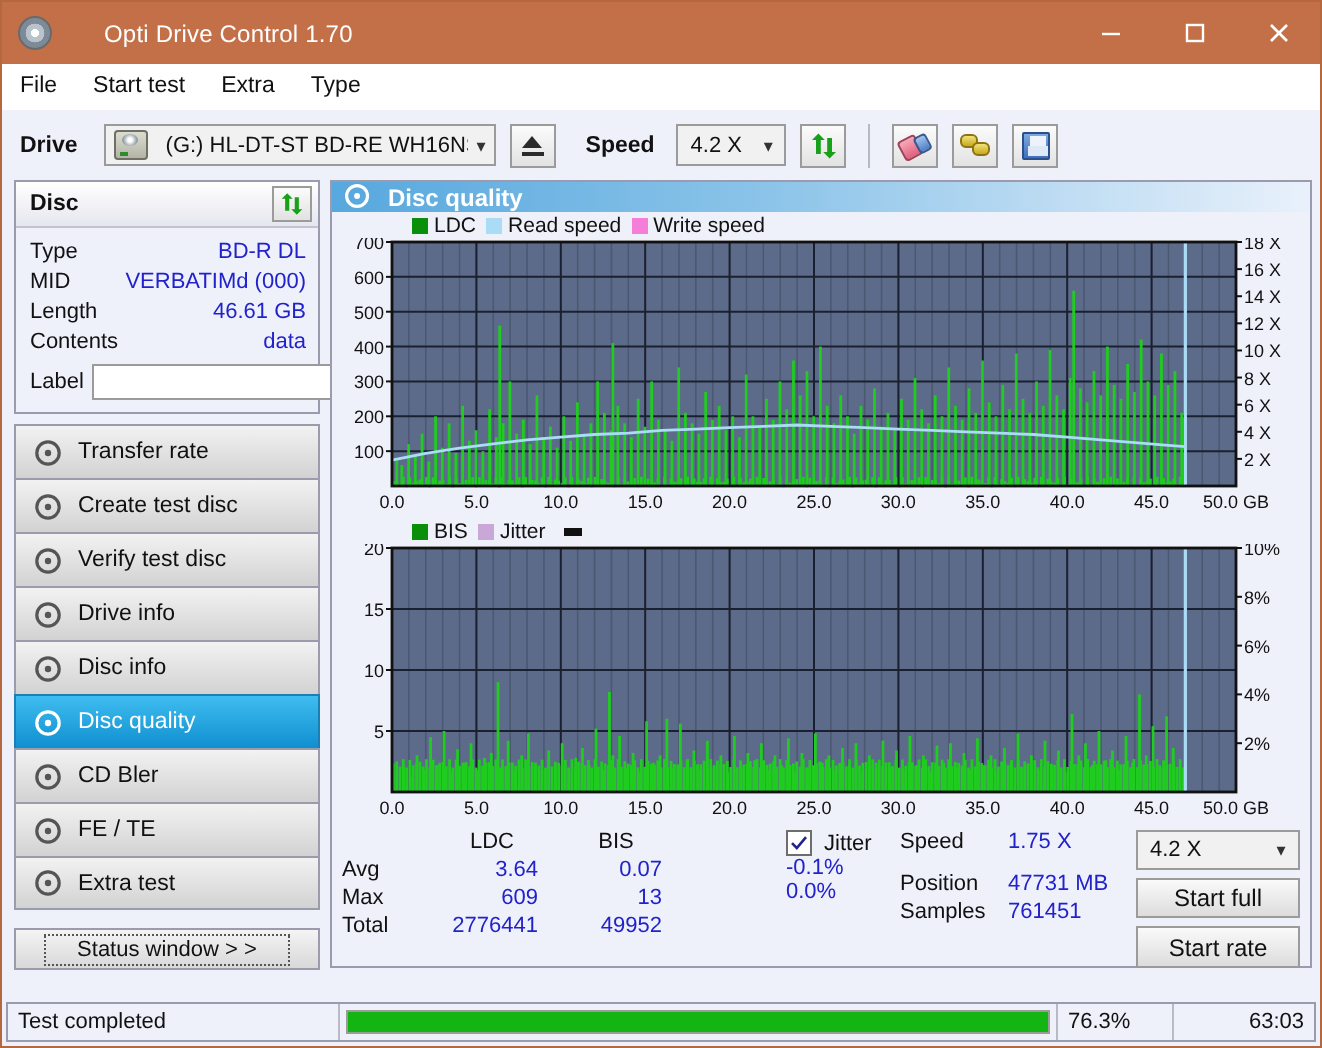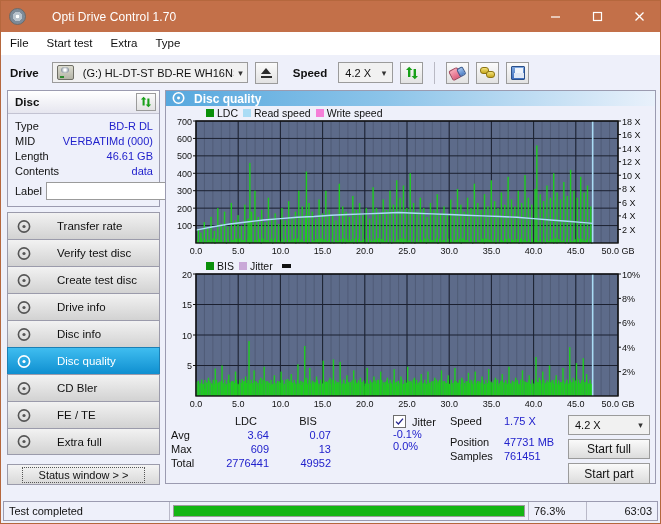--- a/index.html
+++ b/index.html
@@ -125,21 +125,21 @@
     width:15px;height:15px;border-radius:50%;
     background:radial-gradient(circle,#ffffff 0 16%,#e8e88d 17% 42%,#d9d95f 43% 80%,#b7b73e 81% 100%);
     border:1px solid #8d8d33;box-sizing:border-box;
   }
   
   .navlist{margin-top:5px;}
   .navbtn{
     width:153px;height:27px;display:flex;align-items:center;
     background:linear-gradient(#f2f2f2,#d2d2d2);
     border:1px solid #9b9bab;border-bottom:none;box-sizing:border-box;
-    padding-left:9px;font-size:11.5px;color:#111;gap:25px;
+    padding-left:9px;font-size:11.5px;color:#111;gap:7px;
   }
   .navbtn:last-child{border-bottom:1px solid #9b9bab;}
   .navbtn.active{
     background:linear-gradient(#3fbdf0,#0f8fd0);
     color:#fff;border-color:#1b7fb5;
   }
   .navico{width:15px;height:15px;flex:none;}
   
   .statuswin{
     margin-top:9px;width:153px;height:21px;
@@ -346,30 +346,30 @@
           </span>
           <span>Transfer rate</span>
         </div>
         <div class="navbtn">
           <span class="navico">
             <svg width="15" height="15" viewBox="0 0 15 15">
                 <circle cx="7" cy="7.5" r="5.6" fill="none" stroke="#555" stroke-width="1.6"></circle>
                 <circle cx="7" cy="7.5" r="1.6" fill="#555"></circle>
               </svg>
           </span>
-          <span>Verify test disc</span>
+          <span>Create test disc</span>
         </div>
         <div class="navbtn">
           <span class="navico">
             <svg width="15" height="15" viewBox="0 0 15 15">
                 <circle cx="7" cy="7.5" r="5.6" fill="none" stroke="#555" stroke-width="1.6"></circle>
                 <circle cx="7" cy="7.5" r="1.6" fill="#555"></circle>
               </svg>
           </span>
-          <span>Create test disc</span>
+          <span>Verify test disc</span>
         </div>
         <div class="navbtn">
           <span class="navico">
             <svg width="15" height="15" viewBox="0 0 15 15">
                 <circle cx="7" cy="7.5" r="5.6" fill="none" stroke="#555" stroke-width="1.6"></circle>
                 <circle cx="7" cy="7.5" r="1.6" fill="#555"></circle>
               </svg>
           </span>
           <span>Drive info</span>
         </div>
@@ -409,21 +409,21 @@
           </span>
           <span>FE / TE</span>
         </div>
         <div class="navbtn">
           <span class="navico">
             <svg width="15" height="15" viewBox="0 0 15 15">
                 <circle cx="7" cy="7.5" r="5.6" fill="none" stroke="#555" stroke-width="1.6"></circle>
                 <circle cx="7" cy="7.5" r="1.6" fill="#555"></circle>
               </svg>
           </span>
-          <span>Extra full</span>
+          <span>Extra test</span>
         </div>
       </div>
 
       <div class="statuswin">
         <span>Status window &gt; &gt;</span>
       </div>
     </div>
 
     <div class="content">
       <div class="content-head">
@@ -1454,21 +1454,21 @@
               <span class="sr-k">Samples</span>
               <span class="sr-v">761451</span>
             </div>
           </div>
           <div class="sr-ctrl">
             <div class="combo" style="width:82px;">
               <div class="cbtxt">4.2 X</div>
               <div class="caret">▾</div>
             </div>
             <div class="btn">Start full</div>
-            <div class="btn">Start part</div>
+            <div class="btn">Start rate</div>
           </div>
         </div>
       </div>
     </div>
   </div>
 
   <div class="statusbar">
     <div class="sb-cell sb-text">Test completed</div>
     <div class="sb-cell sb-prog">
       <div class="progout">

